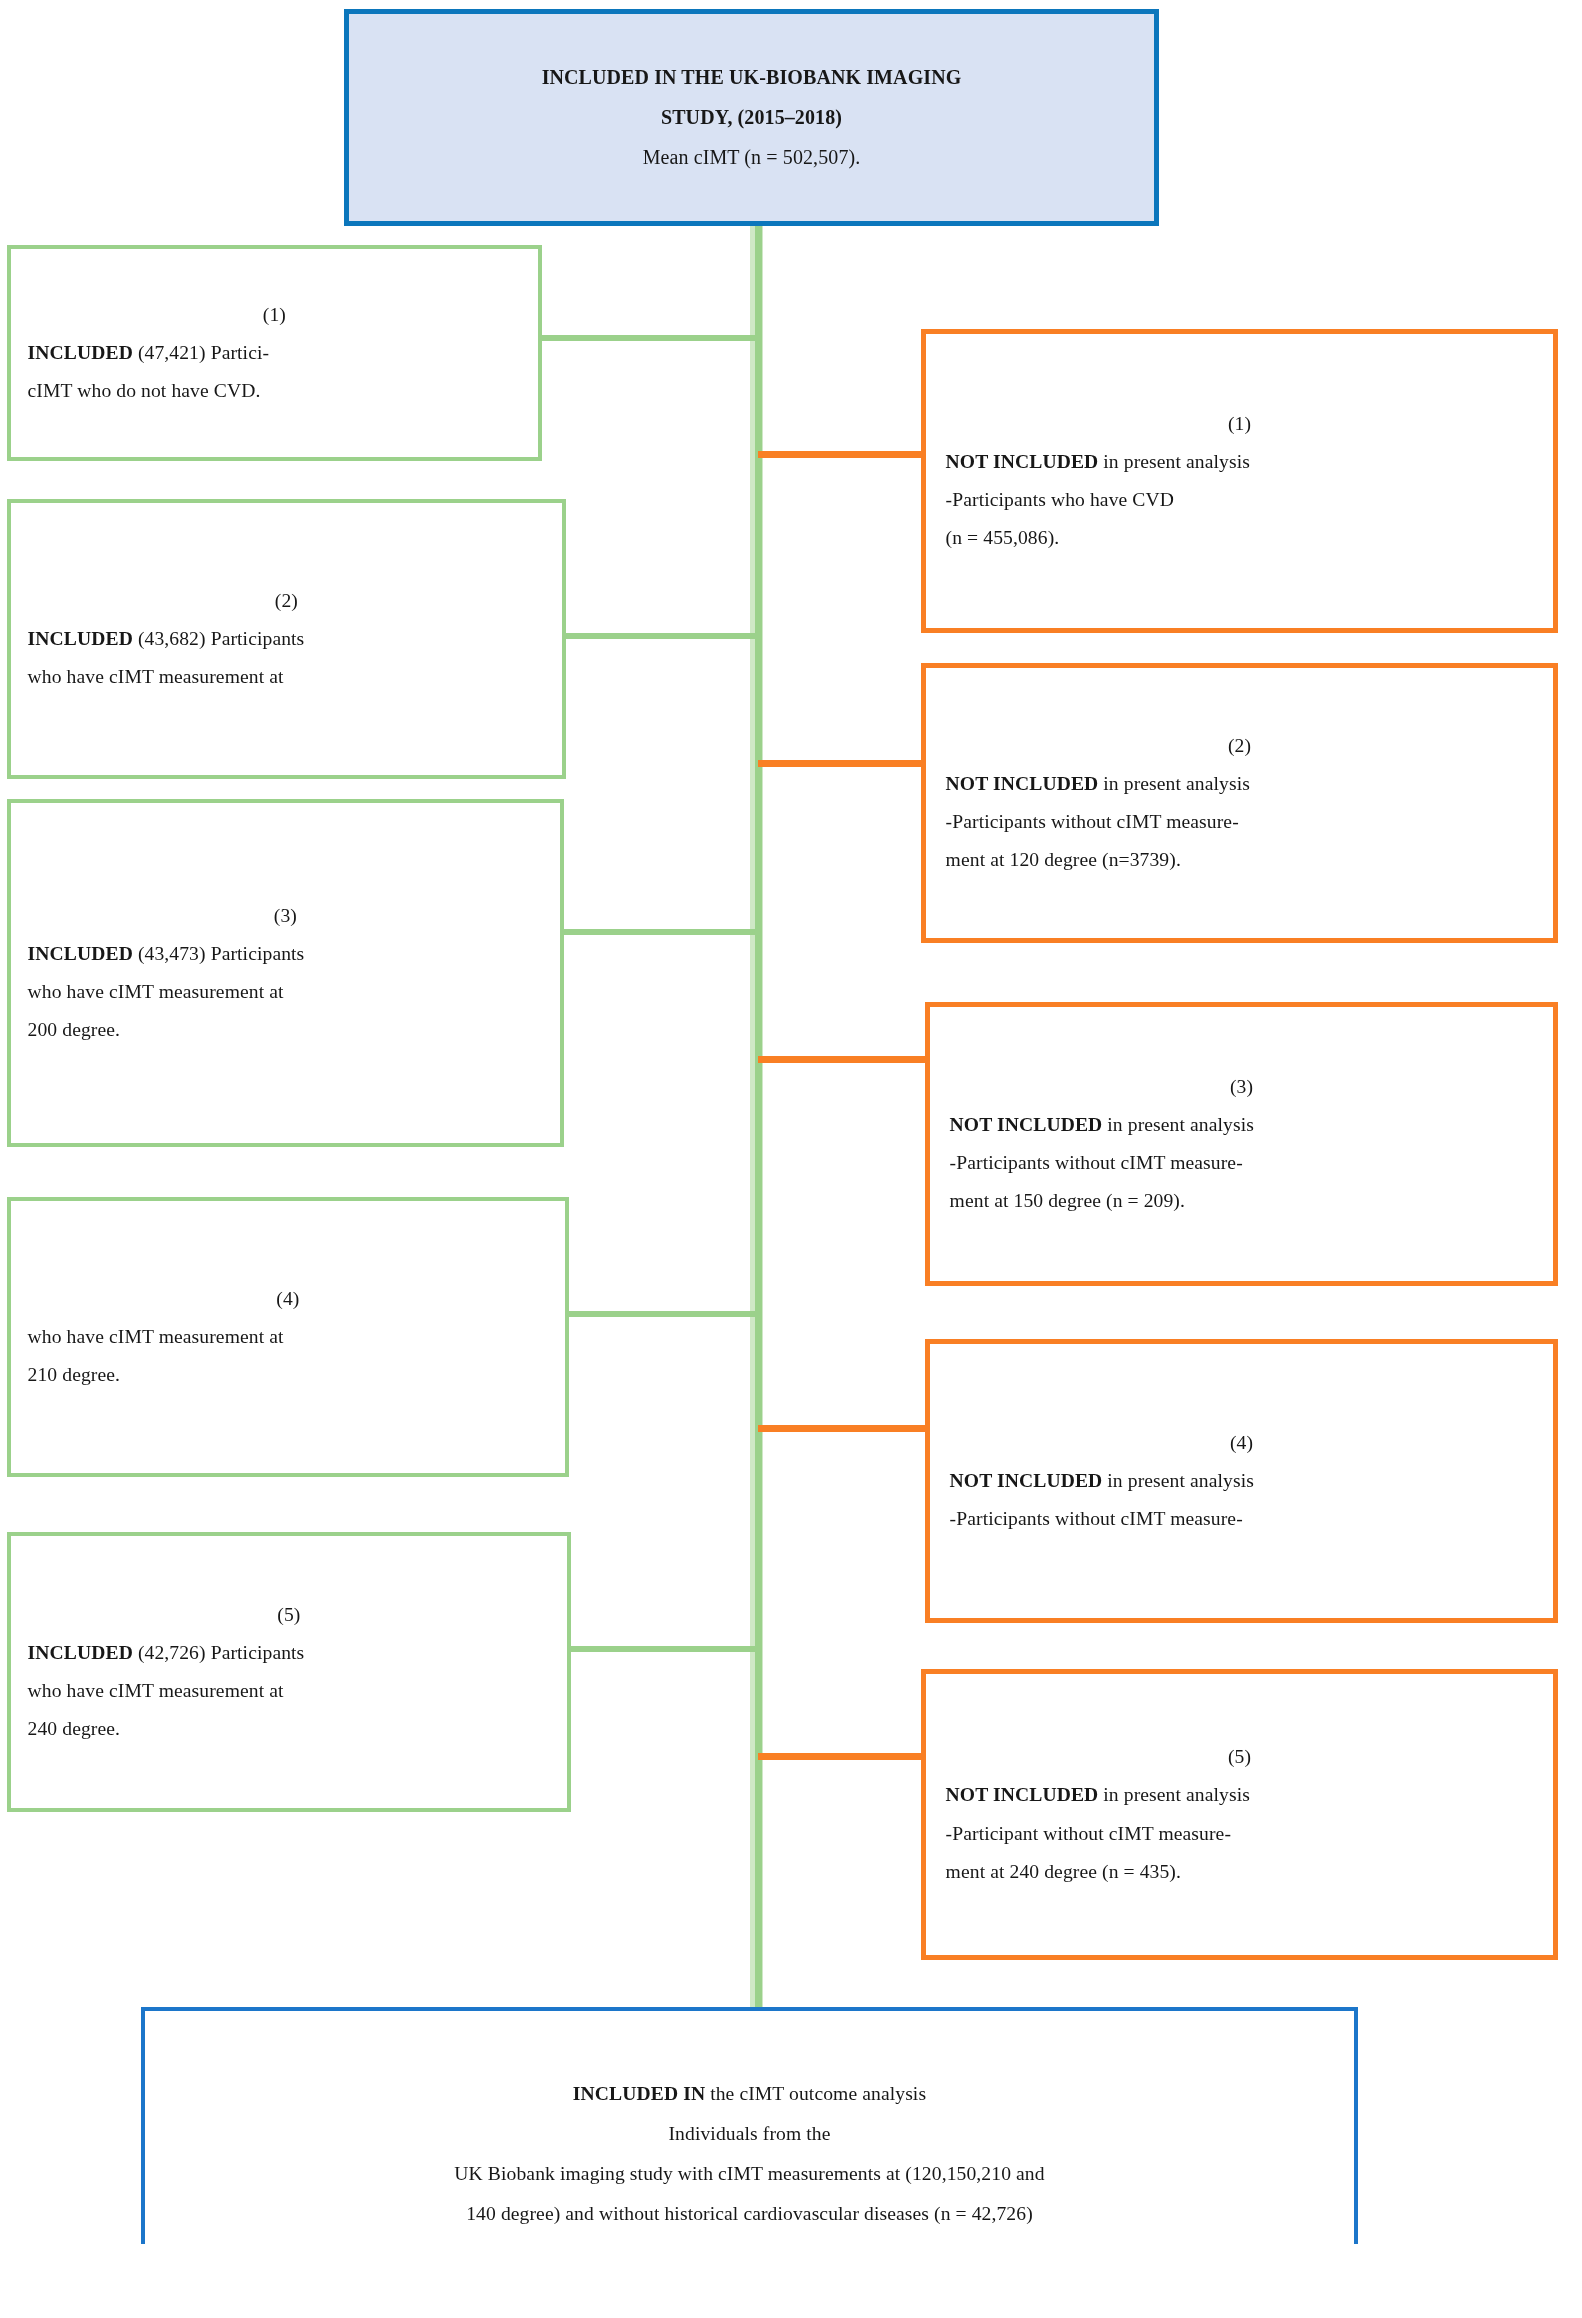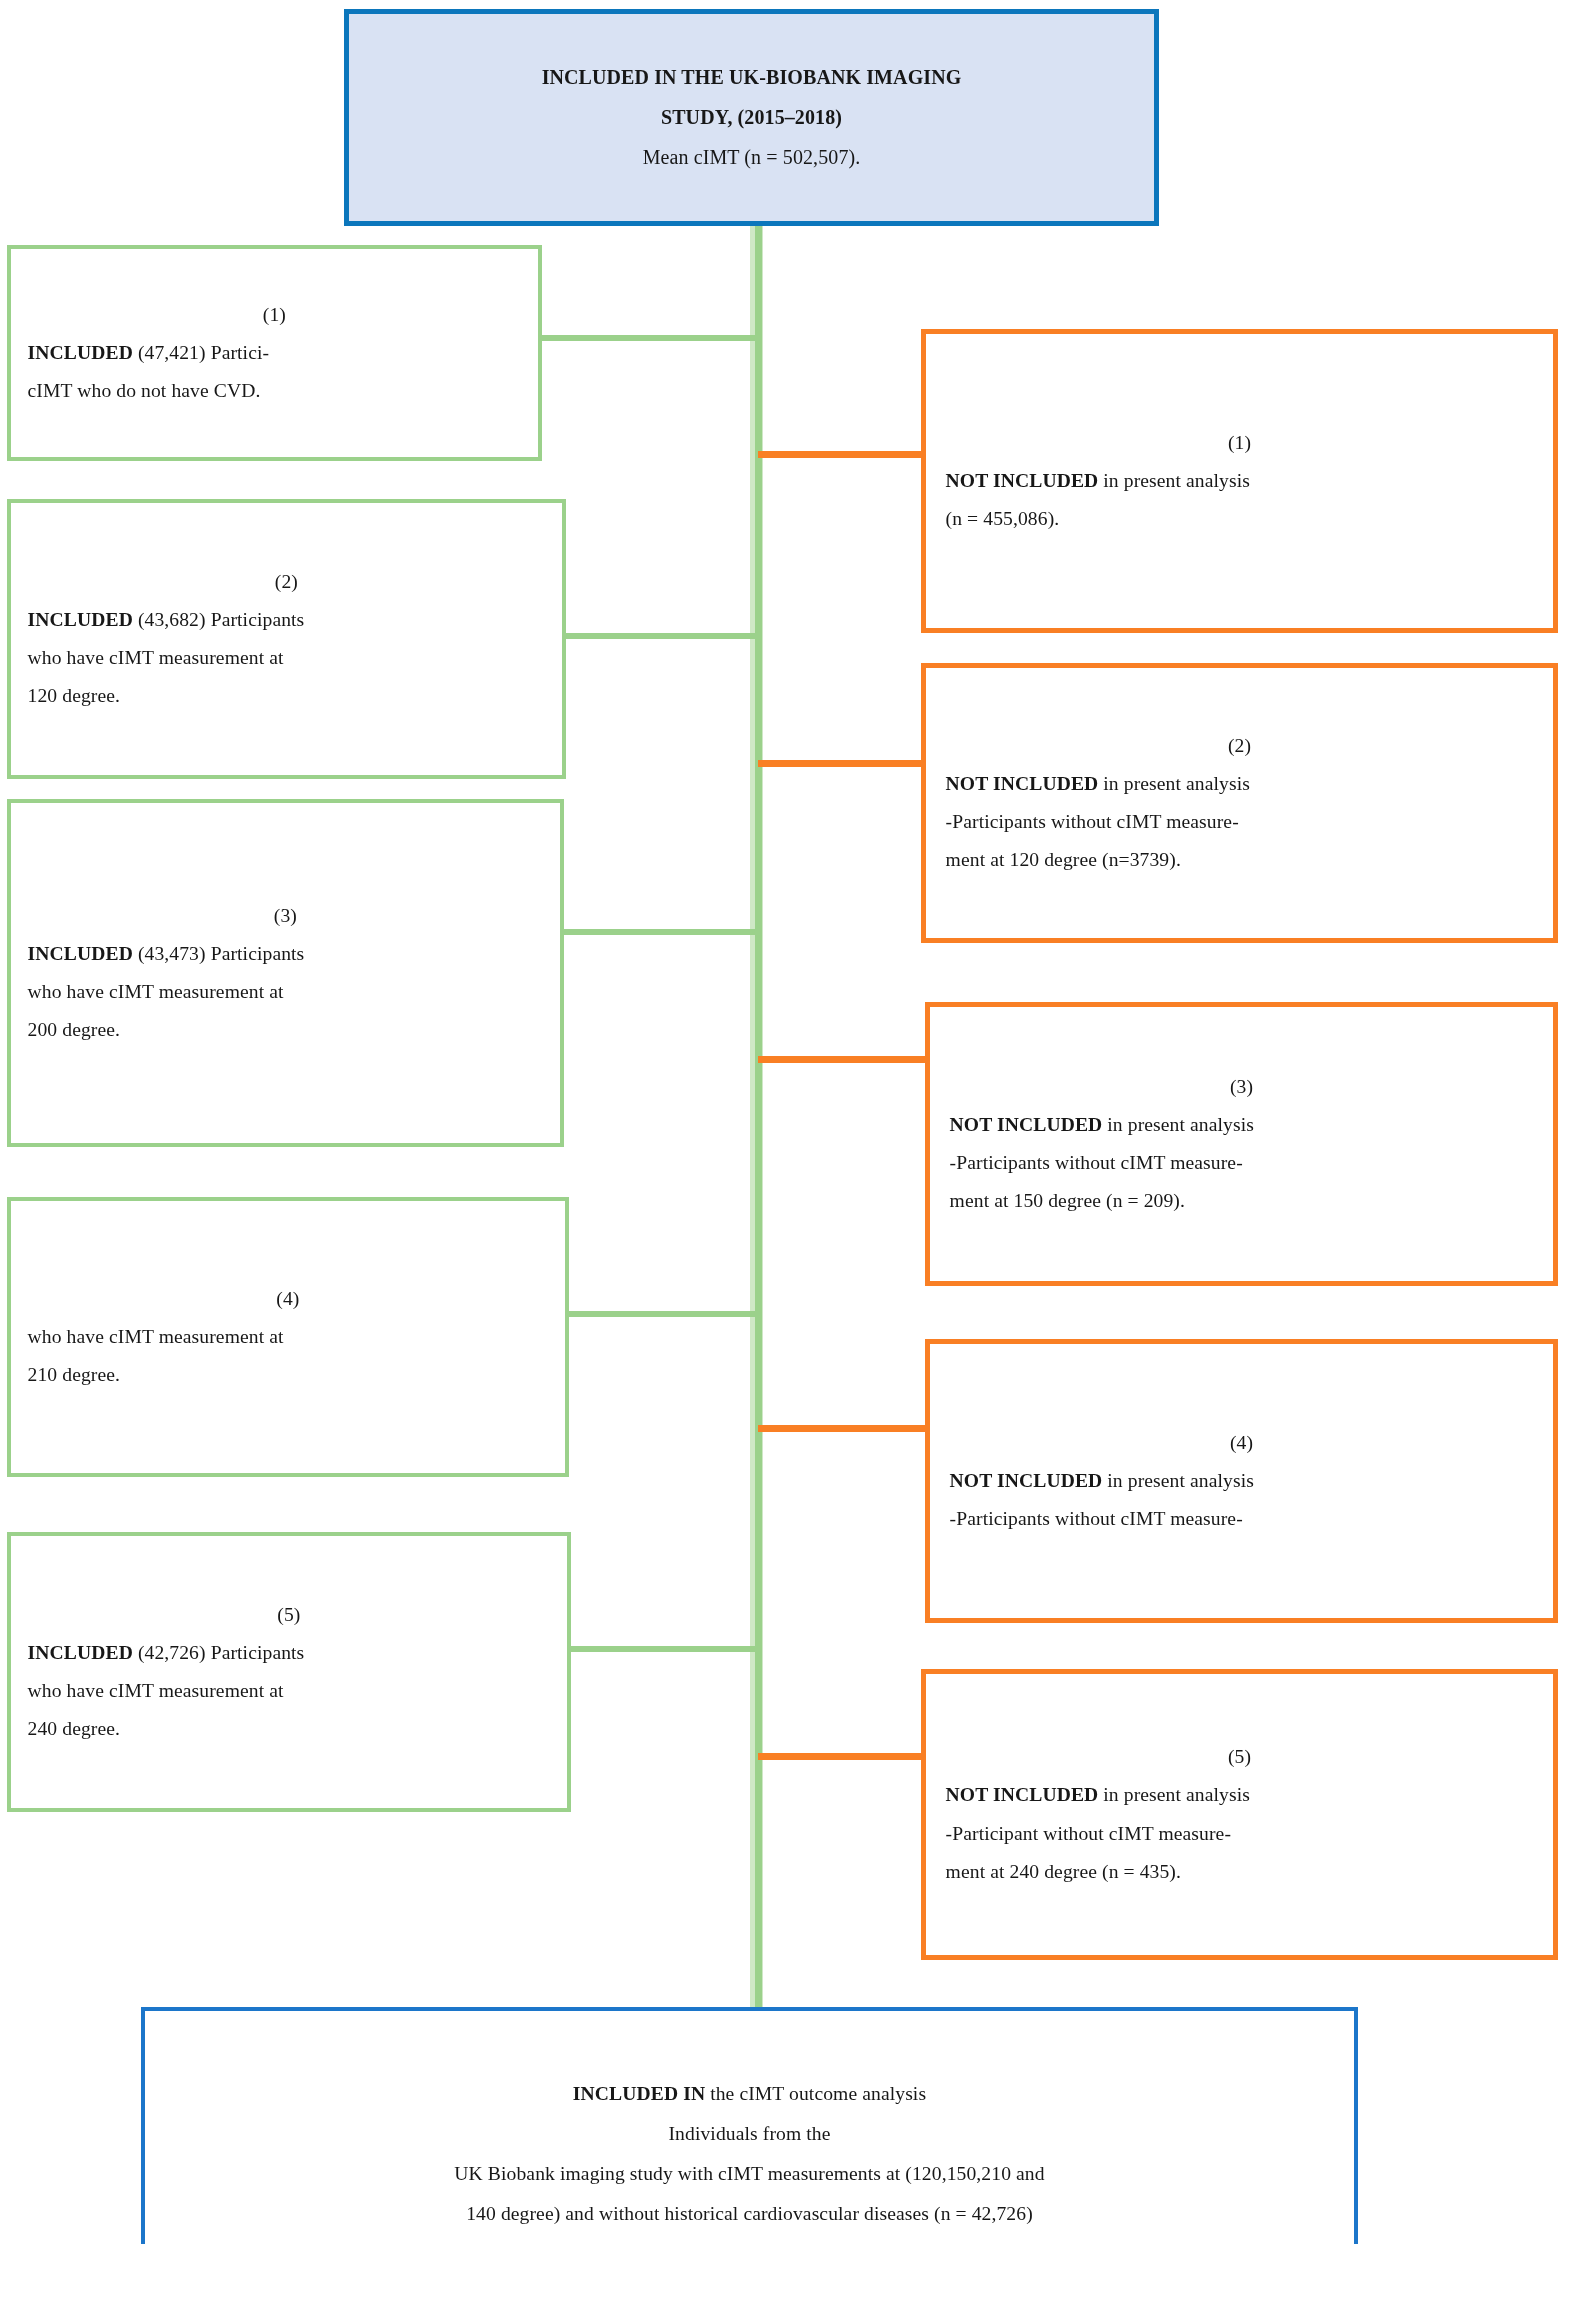--- a/index.html
+++ b/index.html
@@ -101,21 +101,20 @@
   <div class="box box-green" style="left:6.9px;top:245px;width:535px;height:216px;">
     <p class="num">(1)</p>
     <p class="body"><span class="b">INCLUDED</span> <span>(47,421)</span> <span>Partici-</span></p>
     <p class="body">cIMT who do not have CVD.</p>
   </div>
 
   <div class="box box-green" style="left:6.9px;top:499px;width:559px;height:280px;">
     <p class="num">(2)</p>
     <p class="body"><span class="b">INCLUDED</span> <span>(43,682)</span> <span>Participants</span></p>
     <p class="body">who have cIMT measurement at</p>
-    <p class="body">120 degree.</p>
   </div>
 
   <div class="box box-green" style="left:6.9px;top:799px;width:557px;height:348px;">
     <p class="num">(3)</p>
     <p class="body"><span class="b">INCLUDED</span> <span>(43,473)</span> <span>Participants</span></p>
     <p class="body">who have cIMT measurement at</p>
     <p class="body">200 degree.</p>
   </div>
 
   <div class="box box-green" style="left:6.9px;top:1197px;width:562px;height:280px;">
@@ -127,20 +126,21 @@
   <div class="box box-green" style="left:6.9px;top:1532px;width:564px;height:280px;">
     <p class="num">(5)</p>
     <p class="body"><span class="b">INCLUDED</span> <span>(42,726)</span> <span>Participants</span></p>
     <p class="body">who have cIMT measurement at</p>
     <p class="body">240 degree.</p>
   </div>
 
   <div class="box box-orange" style="left:921px;top:329px;width:637px;height:304px;">
     <p class="num">(1)</p>
     <p class="body"><span class="b">NOT INCLUDED</span> <span>in present analysis</span></p>
+    <p class="body">-Participants who have CVD</p>
     <p class="body">(n = 455,086).</p>
   </div>
 
   <div class="box box-orange" style="left:921px;top:663px;width:637px;height:280px;">
     <p class="num">(2)</p>
     <p class="body"><span class="b">NOT INCLUDED</span> <span>in present analysis</span></p>
     <p class="body">-Participants without cIMT measure-</p>
     <p class="body">ment at 120 degree (n=3739).</p>
   </div>
 

